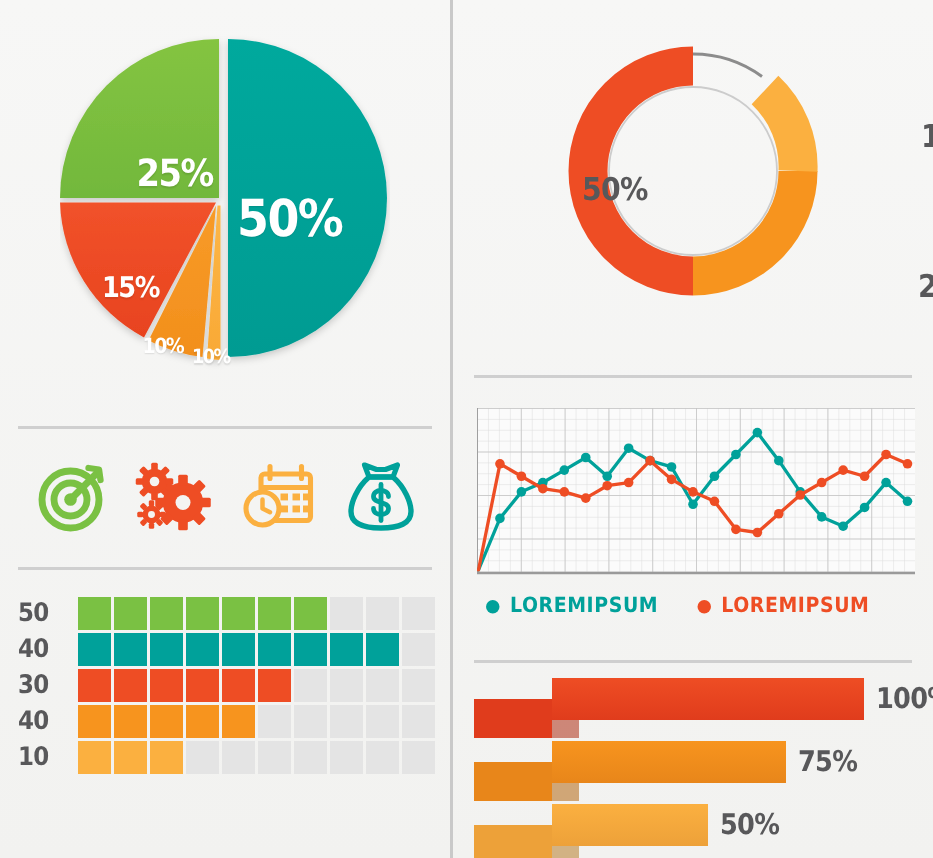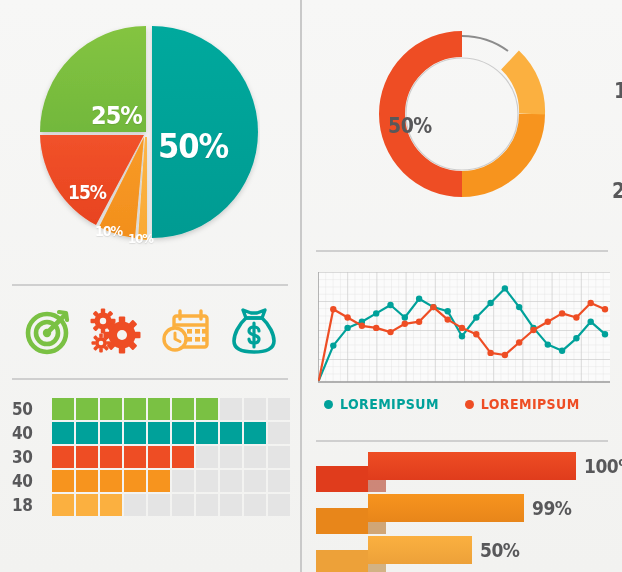--- a/index.html
+++ b/index.html
@@ -325,21 +325,21 @@
             <div class="m-cell" style="background: rgb(247, 148, 30);"></div>
             <div class="m-cell" style="background: rgb(247, 148, 30);"></div>
             <div class="m-cell"></div>
             <div class="m-cell"></div>
             <div class="m-cell"></div>
             <div class="m-cell"></div>
             <div class="m-cell"></div>
           </div>
         </div>
         <div class="m-row" style="top: 96px;">
-          <div class="m-label">18</div>
+          <div class="m-label">10</div>
           <div class="m-cells">
             <div class="m-cell" style="background: rgb(251, 176, 64);"></div>
             <div class="m-cell" style="background: rgb(251, 176, 64);"></div>
             <div class="m-cell" style="background: rgb(251, 176, 64);"></div>
             <div class="m-cell"></div>
             <div class="m-cell"></div>
             <div class="m-cell"></div>
             <div class="m-cell"></div>
             <div class="m-cell"></div>
             <div class="m-cell"></div>
@@ -431,21 +431,21 @@
         <div class="bar-row" style="top: 16px;">
           <div class="bar-tab" style="background: rgb(224, 60, 28);"></div>
           <div class="bar-fold" style="background: rgb(224, 60, 28); filter: brightness(0.78);"></div>
           <div class="bar-main" style="width: 208px; background: linear-gradient(rgb(238, 77, 36) 0%, rgb(224, 60, 28) 100%);"></div>
           <div class="bar-val" style="left: 282px;">100%</div>
         </div>
         <div class="bar-row" style="top: 58px;">
           <div class="bar-tab" style="background: rgb(232, 134, 26);"></div>
           <div class="bar-fold" style="background: rgb(232, 134, 26); filter: brightness(0.78);"></div>
           <div class="bar-main" style="width: 156px; background: linear-gradient(rgb(247, 148, 30) 0%, rgb(232, 134, 26) 100%);"></div>
-          <div class="bar-val" style="left: 230px;">99%</div>
+          <div class="bar-val" style="left: 230px;">75%</div>
         </div>
         <div class="bar-row" style="top: 100px;">
           <div class="bar-tab" style="background: rgb(237, 161, 57);"></div>
           <div class="bar-fold" style="background: rgb(237, 161, 57); filter: brightness(0.78);"></div>
           <div class="bar-main" style="width: 104px; background: linear-gradient(rgb(251, 176, 64) 0%, rgb(237, 161, 57) 100%);"></div>
           <div class="bar-val" style="left: 178px;">50%</div>
         </div>
       </div>
   </div>
 

